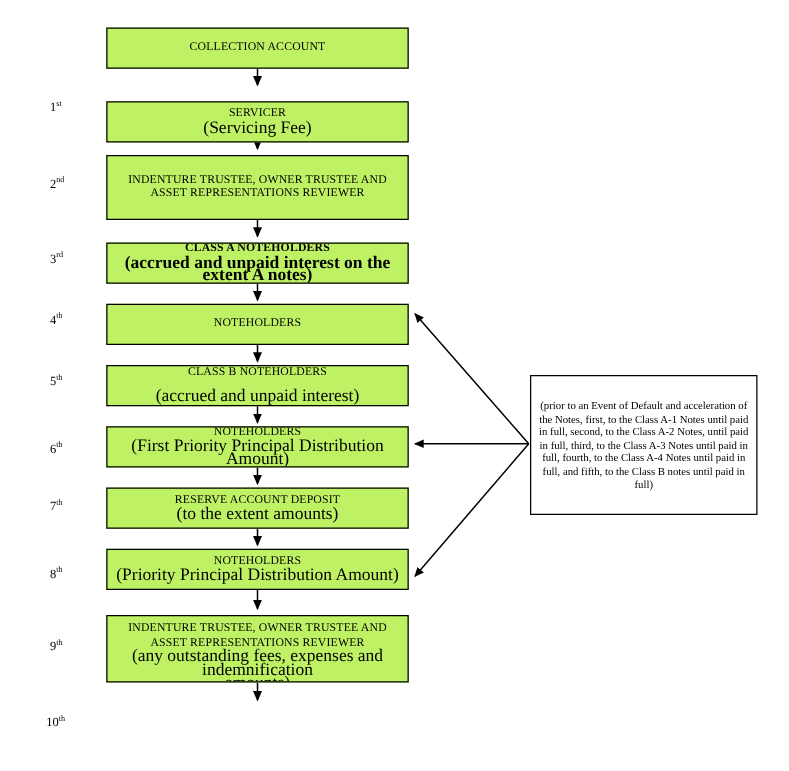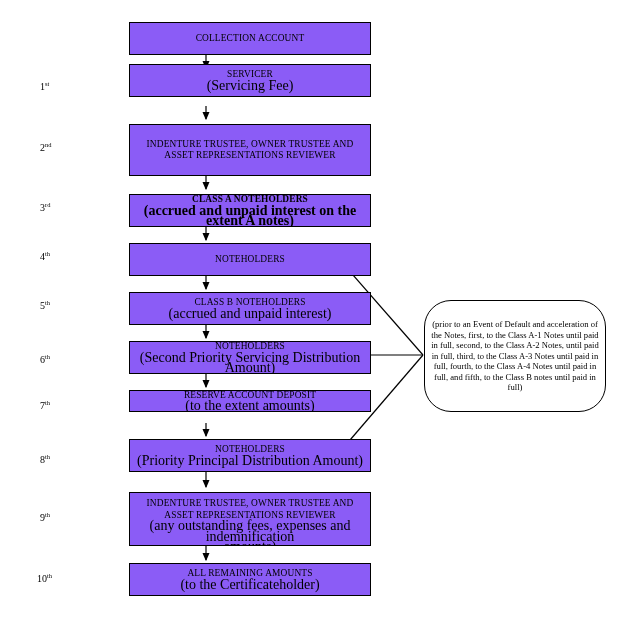--- a/index.html
+++ b/index.html
@@ -33,29 +33,28 @@
     text-align: left;
   }
   .ordinal sup {
     font-size: 6.5px;
     vertical-align: super;
     line-height: 0;
   }
   .node {
     position: absolute;
     border: 1px solid #000000;
-    background: #8b5cf6;
+    background: #bef264;
     box-sizing: border-box;
     overflow: hidden;
     display: flex;
     flex-direction: column;
     align-items: center;
     justify-content: center;
     text-align: center;
-    margin-left: 44px;
   }
   .node .title {
     font-size: 9.4px;
     line-height: 11.5px;
     letter-spacing: 0.15px;
     white-space: pre-line;
   }
   .node .sub {
     font-size: 14px;
     line-height: 10.6px;
@@ -120,68 +119,64 @@
   <div class="ordinal" style="left:40px; top:355px;"><span>6</span><sup>th</sup></div>
   <div class="ordinal" style="left:40px; top:401px;"><span>7</span><sup>th</sup></div>
   <div class="ordinal" style="left:40px; top:455px;"><span>8</span><sup>th</sup></div>
   <div class="ordinal" style="left:40px; top:513px;"><span>9</span><sup>th</sup></div>
   <div class="ordinal" style="left:37px; top:574px;"><span>10</span><sup>th</sup></div>
 
   <div class="node" style="left:85px; top:22px; width:242px; height:33px;">
     <div class="title">COLLECTION ACCOUNT</div>
   </div>
 
-  <div class="node" style="left:85px; top:64px; width:242px; height:33px;">
+  <div class="node" style="left:85px; top:81px; width:242px; height:33px;">
     <div class="title">SERVICER</div>
     <div class="sub">(Servicing Fee)</div>
   </div>
 
   <div class="node" style="left:85px; top:124px; width:242px; height:52px;">
     <div class="title">INDENTURE TRUSTEE, OWNER TRUSTEE AND
 ASSET REPRESENTATIONS REVIEWER</div>
   </div>
 
   <div class="node" style="left:85px; top:194px; width:242px; height:33px;font-weight:bold;">
     <div class="title">CLASS A NOTEHOLDERS</div>
     <div class="sub">(accrued and unpaid interest on the extent A notes)</div>
   </div>
 
   <div class="node" style="left:85px; top:243px; width:242px; height:33px;">
     <div class="title">NOTEHOLDERS</div>
   </div>
 
-  <div class="node" style="left:85px; top:292px; width:242px; height:33px;">
+  <div class="node" style="left:85px; top:292px; width:242px; height:33px;justify-content:space-between;">
     <div class="title">CLASS B NOTEHOLDERS</div>
     <div class="sub">(accrued and unpaid interest)</div>
   </div>
 
   <div class="node" style="left:85px; top:341px; width:242px; height:33px;">
     <div class="title">NOTEHOLDERS</div>
-    <div class="sub">(Second Priority Servicing Distribution Amount)</div>
+    <div class="sub">(First Priority Principal Distribution Amount)</div>
   </div>
 
-  <div class="node" style="left:85px; top:390px; width:242px; height:22px;">
+  <div class="node" style="left:85px; top:390px; width:242px; height:33px;">
     <div class="title">RESERVE ACCOUNT DEPOSIT</div>
     <div class="sub">(to the extent amounts)</div>
   </div>
 
   <div class="node" style="left:85px; top:439px; width:242px; height:33px;">
     <div class="title">NOTEHOLDERS</div>
     <div class="sub">(Priority Principal Distribution Amount)</div>
   </div>
 
   <div class="node" style="left:85px; top:492px; width:242px; height:54px; justify-content:flex-start; padding-top:5px;">
     <div class="title">INDENTURE TRUSTEE, OWNER TRUSTEE AND
 ASSET REPRESENTATIONS REVIEWER</div>
     <div class="sub">(any outstanding fees, expenses and indemnification
 amounts)</div>
   </div>
 
-  <div class="node" style="left:85px; top:563px; width:242px; height:33px;">
-    <div class="title">ALL REMAINING AMOUNTS</div>
-    <div class="sub">(to the Certificateholder)</div>
-  </div>
 
-  <div class="callout" style="left:424px; top:300px; width:182px; height:112px;border-radius:27px;">
+  <div class="callout" style="left:424px; top:300px; width:182px; height:112px;">
     <div class="callout-text">(prior to an Event of Default and acceleration of the Notes, first, to the Class A-1 Notes until paid in full, second, to the Class A-2 Notes, until paid in full, third, to the Class A-3 Notes until paid in full, fourth, to the Class A-4 Notes until paid in full, and fifth, to the Class B notes until paid in full)</div>
   </div>
 
 </div>
 
 </body></html>

